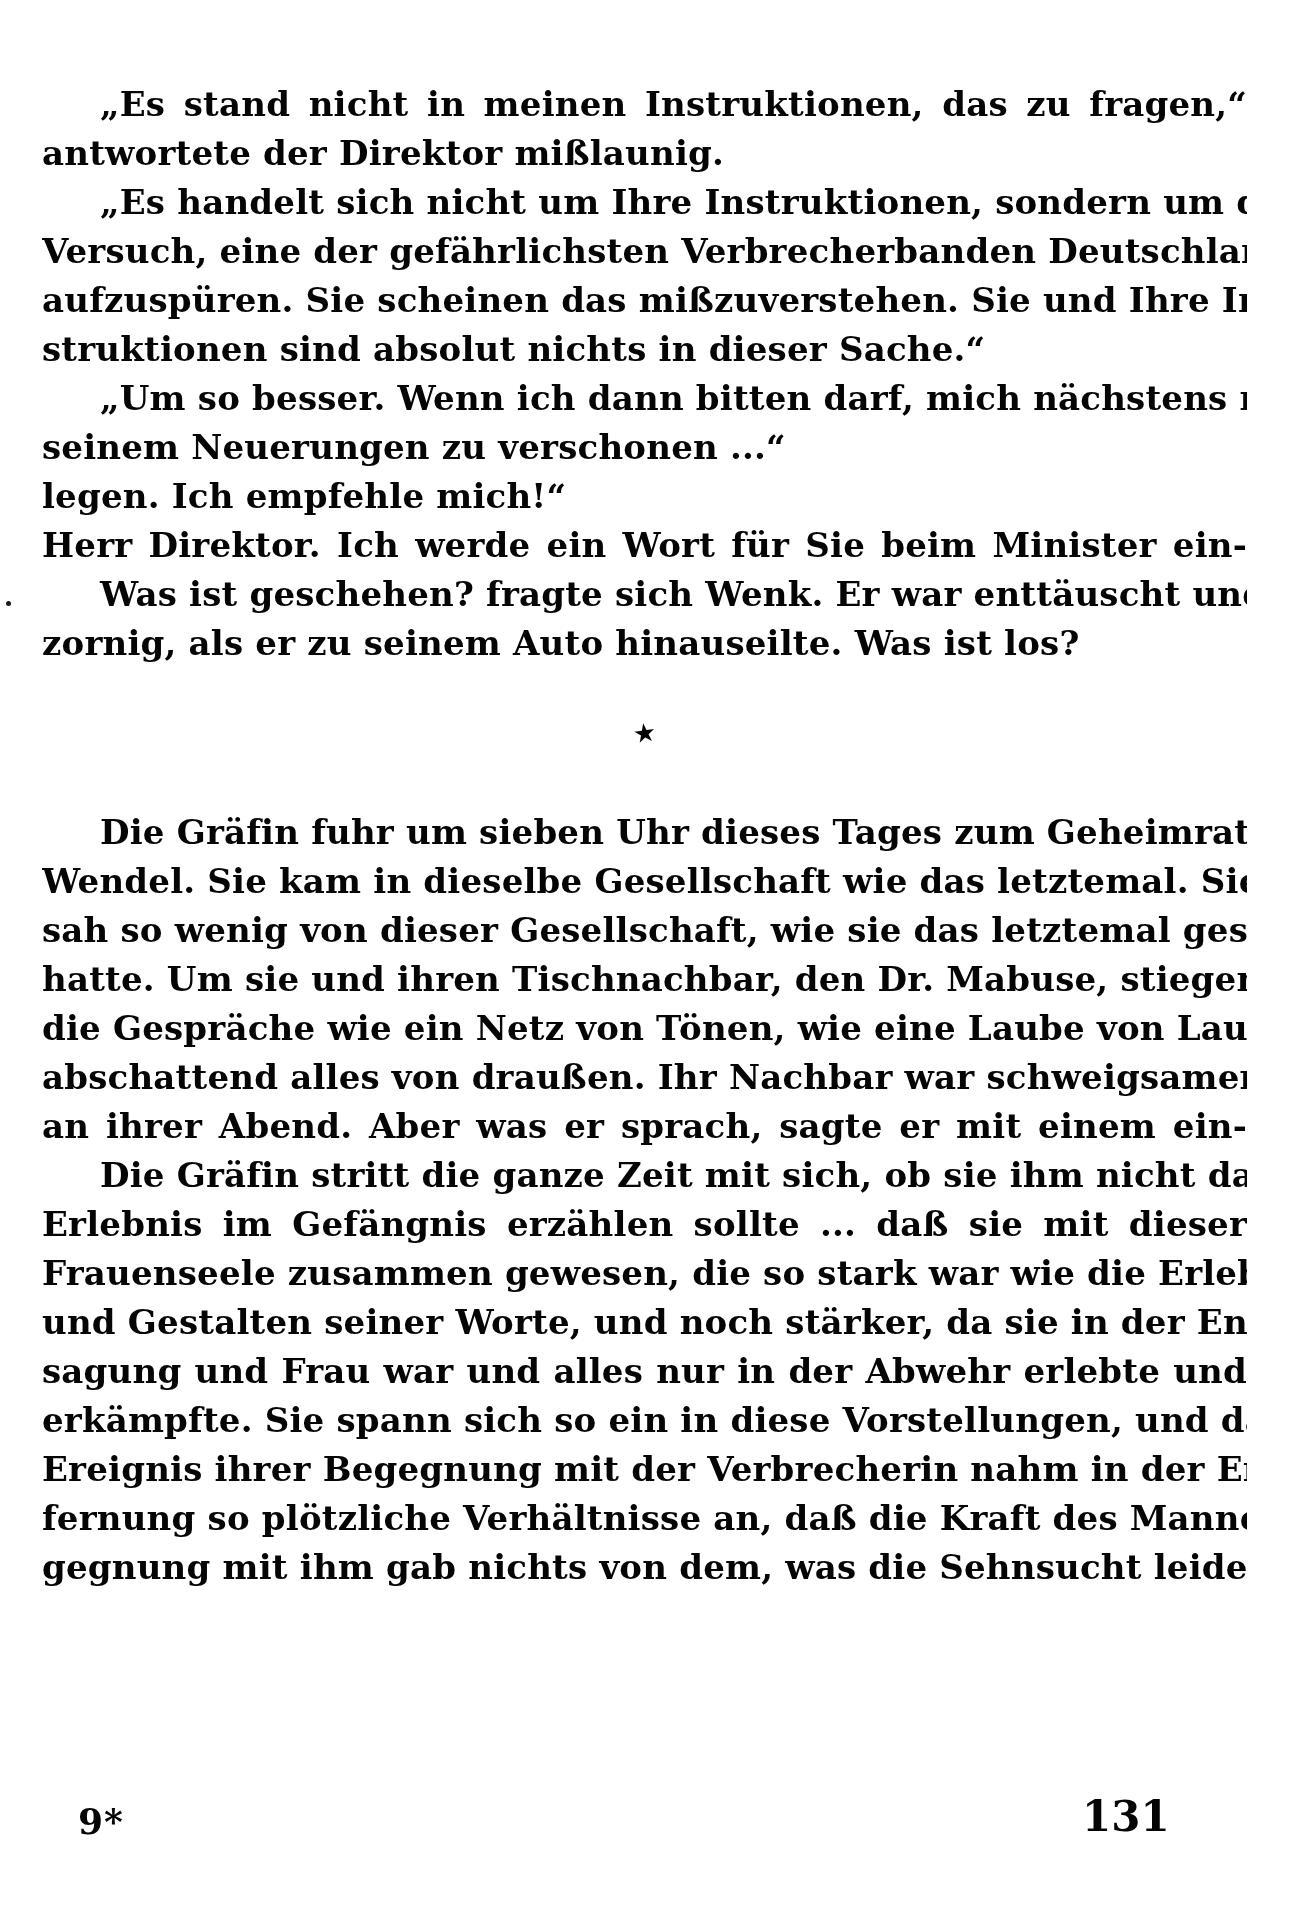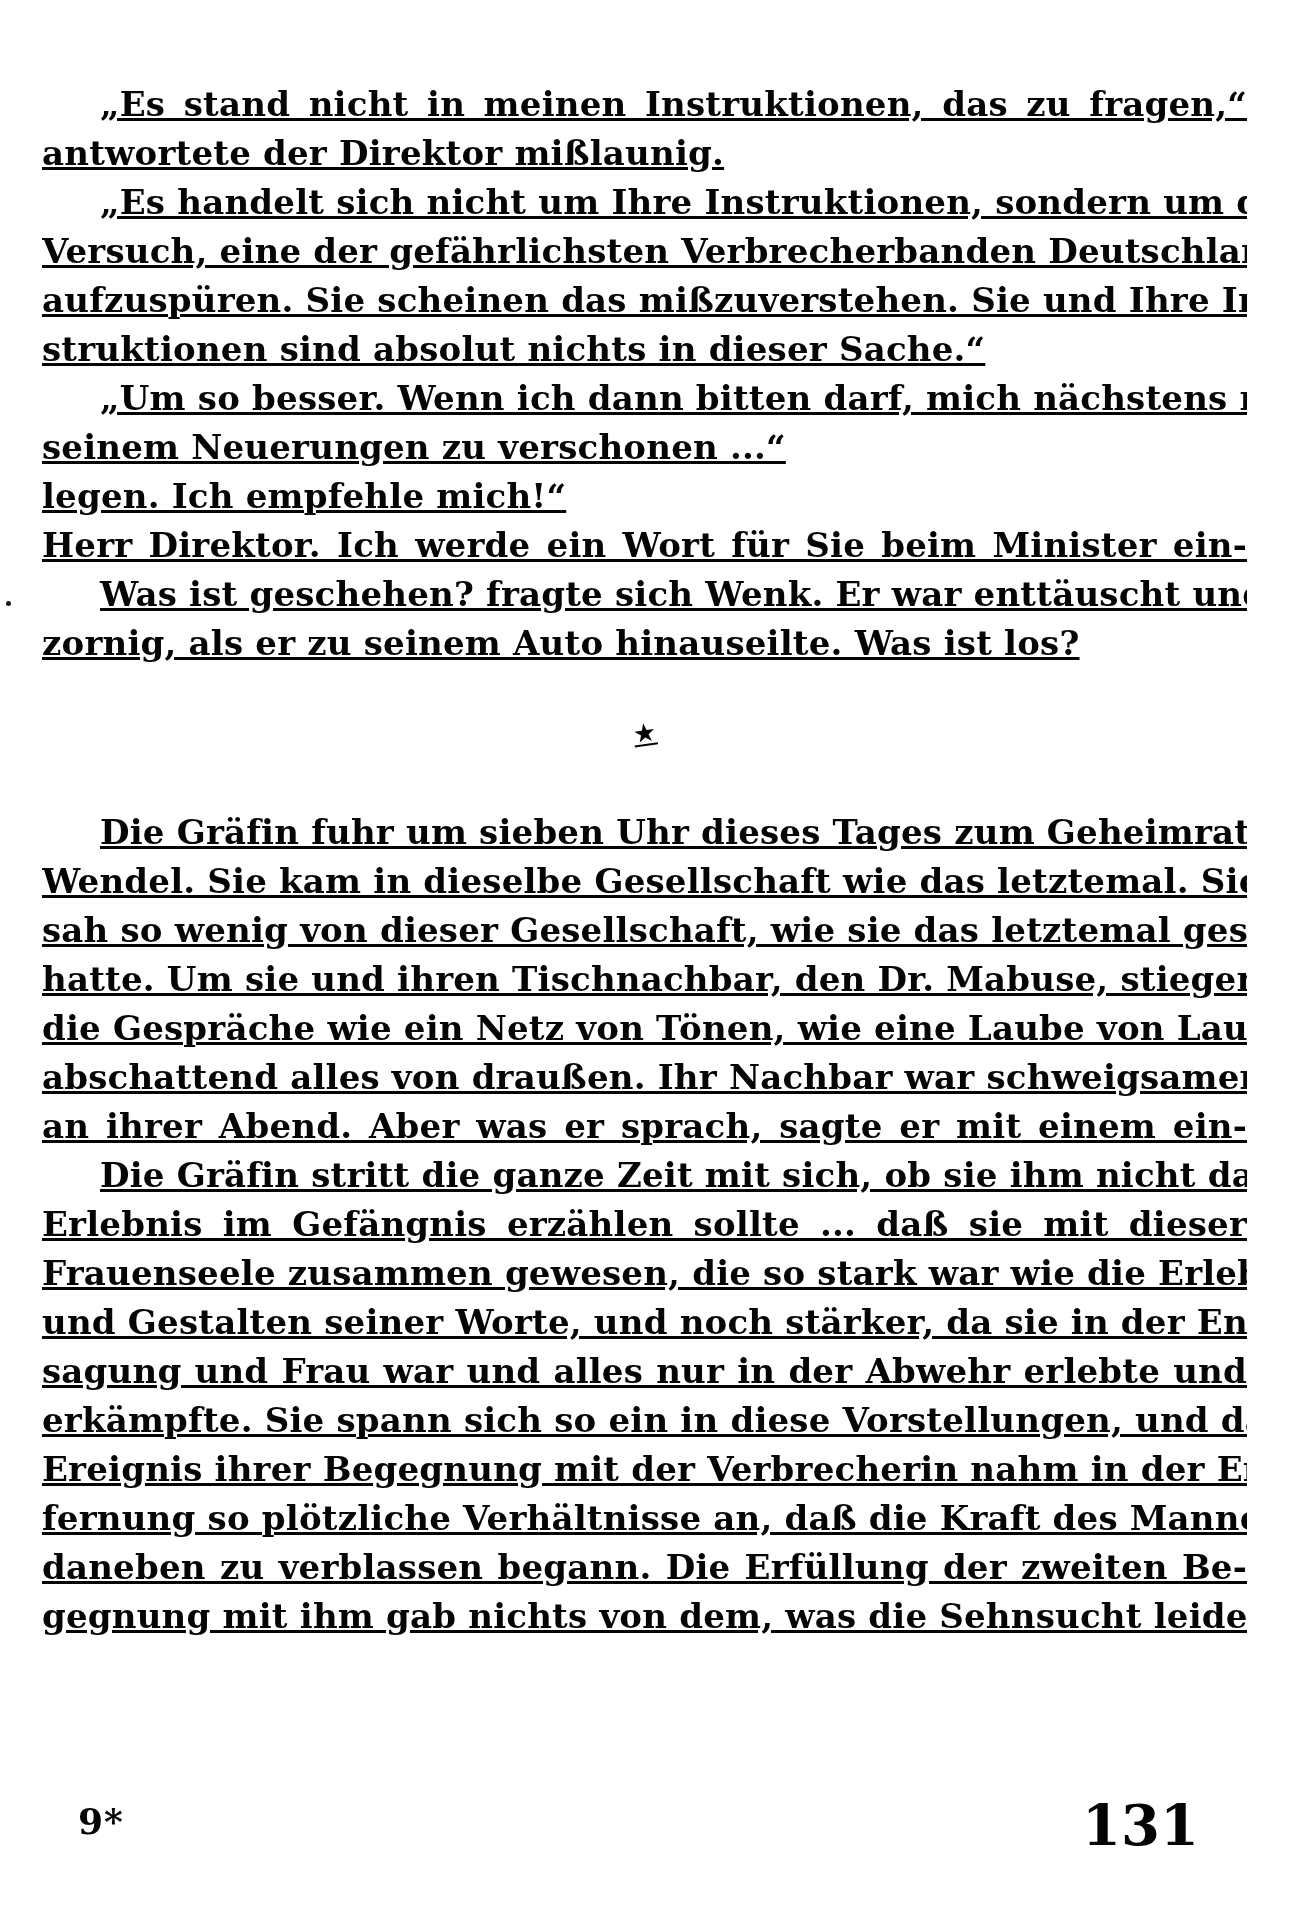--- a/index.html
+++ b/index.html
@@ -12,21 +12,20 @@
     overflow: hidden;
     color: #050505;
     font-family: "DejaVu Serif", serif;
   }
   .text-block {
     position: absolute;
     left: 42px;
     top: 80px;
     width: 1205px;
     overflow: hidden;
-    text-decoration: underline;
   }
   .paragraph { margin: 0; }
   .line {
     height: 49px;
     line-height: 49px;
     font-size: 34px;
     font-weight: bold;
     white-space: nowrap;
     text-align: justify;
     text-align-last: justify;
@@ -52,21 +51,21 @@
     left: 78px;
     top: 1800px;
     font-size: 36px;
     font-weight: bold;
     letter-spacing: 1px;
   }
   .footer-pagenum {
     position: absolute;
     left: 1082px;
     top: 1792px;
-    font-size: 56px;
+    font-size: 42px;
     font-weight: bold;
   }
   .ink-speck {
     position: absolute;
     left: 6px;
     top: 601px;
     width: 5px;
     height: 5px;
     background: #1a1a1a;
     border-radius: 50%;
@@ -114,19 +113,18 @@
       </div>
       <div class="paragraph">
         <div class="line first">Die Gräfin stritt die ganze Zeit mit sich, ob sie ihm nicht das</div>
         <div class="line">Erlebnis im Gefängnis erzählen sollte ... daß sie mit dieser</div>
         <div class="line">Frauenseele zusammen gewesen, die so stark war wie die Erlebnisse</div>
         <div class="line">und Gestalten seiner Worte, und noch stärker, da sie in der Ent-</div>
         <div class="line">sagung und Frau war und alles nur in der Abwehr erlebte und</div>
         <div class="line">erkämpfte. Sie spann sich so ein in diese Vorstellungen, und das</div>
         <div class="line">Ereignis ihrer Begegnung mit der Verbrecherin nahm in der Ent-</div>
         <div class="line">fernung so plötzliche Verhältnisse an, daß die Kraft des Mannes</div>
-        <div class="line">daneben zu verblassen begann. Die Erfüllung der zweiten Be-</div>
         <div class="line">gegnung mit ihm gab nichts von dem, was die Sehnsucht leiden-</div>
       </div>
     </main>
   <span class="footer-signature">9*</span>
   <span class="footer-pagenum">131</span>
 </div>
 
 </body></html>

